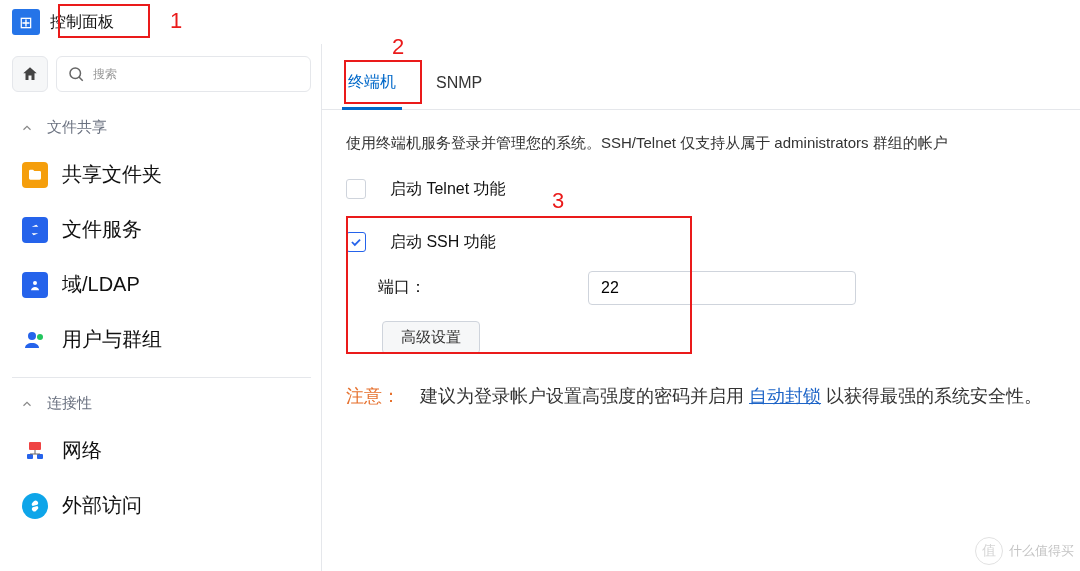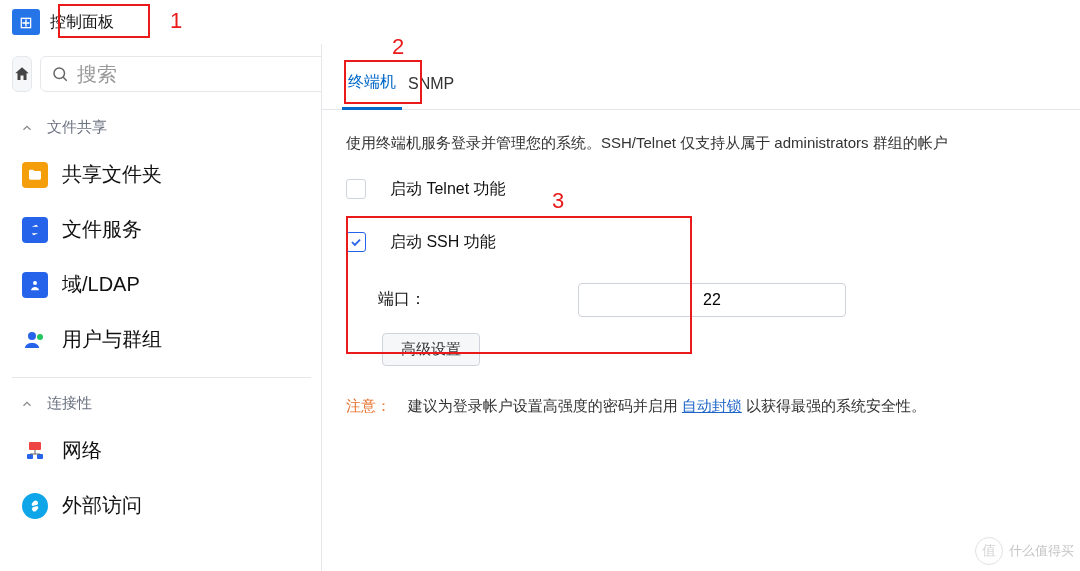--- a/index.html
+++ b/index.html
@@ -79,21 +79,21 @@
       border-radius: 6px;
       display: flex;
       align-items: center;
       padding: 0 10px;
       gap: 8px;
     }
     .search-input {
       flex: 1;
       border: none;
       outline: none;
-      font-size: 20px;
+      font-size: 12px;
       color: #15803d;
       background: transparent;
     }
     .search-input::placeholder { color: #999; }
 
     .section-header {
       display: flex;
       align-items: center;
       gap: 11px;
       padding: 8px 6px 10px 6px;
@@ -139,23 +139,24 @@
     }
 
     
     .main {
       flex: 1;
       padding: 18px 0 0 0;
       position: relative;
     }
     .tabs {
       display: flex;
-      align-items: flex-end;
+      align-items: center;
       padding: 0 20px;
       border-bottom: 1px solid #e5e7eb;
+      gap: 28px;
     }
     .tab {
       font-size: 16px;
       padding: 10px 6px 16px 6px;
       color: #333;
       cursor: pointer;
       position: relative;
     }
     .tab.active {
       color: #0068c9;
@@ -203,52 +204,52 @@
     .cb.checked svg { display: block; }
     .cb svg { display: none; }
     .cb-label {
       font-size: 16px;
       color: #111;
     }
 
     .field-row {
       display: flex;
       align-items: center;
-      margin: 24px 0 16px 32px;
+      gap: 10px;
+      margin: 12px 0 16px 32px;
     }
     .field-label {
       width: 200px;
       font-size: 16px;
       color: #111;
     }
     .text-input {
       width: 268px;
       height: 34px;
       border: 1px solid #cfd4dc;
       border-radius: 4px;
       padding: 0 12px;
       font-size: 16px;
       outline: none;
-      text-align: center;
     }
     .btn {
       display: inline-block;
       border: 1px solid #cfd4dc;
       background: #f6f7f8;
       border-radius: 4px;
       padding: 6px 18px;
       font-size: 15px;
       color: #333;
       cursor: pointer;
       margin-left: 36px;
     }
     .advanced-wrap { margin-bottom: 18px; }
 
     .note-row {
-      font-size: 15px;
+      font-size: 18px;
       line-height: 1.6;
       margin-top: 28px;
     }
     .note-label { color: #e6712e; }
     .link { color: #1d64c7; text-decoration: underline; cursor: pointer; }
 
     
     .anno-box {
       position: absolute;
       border: 2px solid #ea1a1a;

